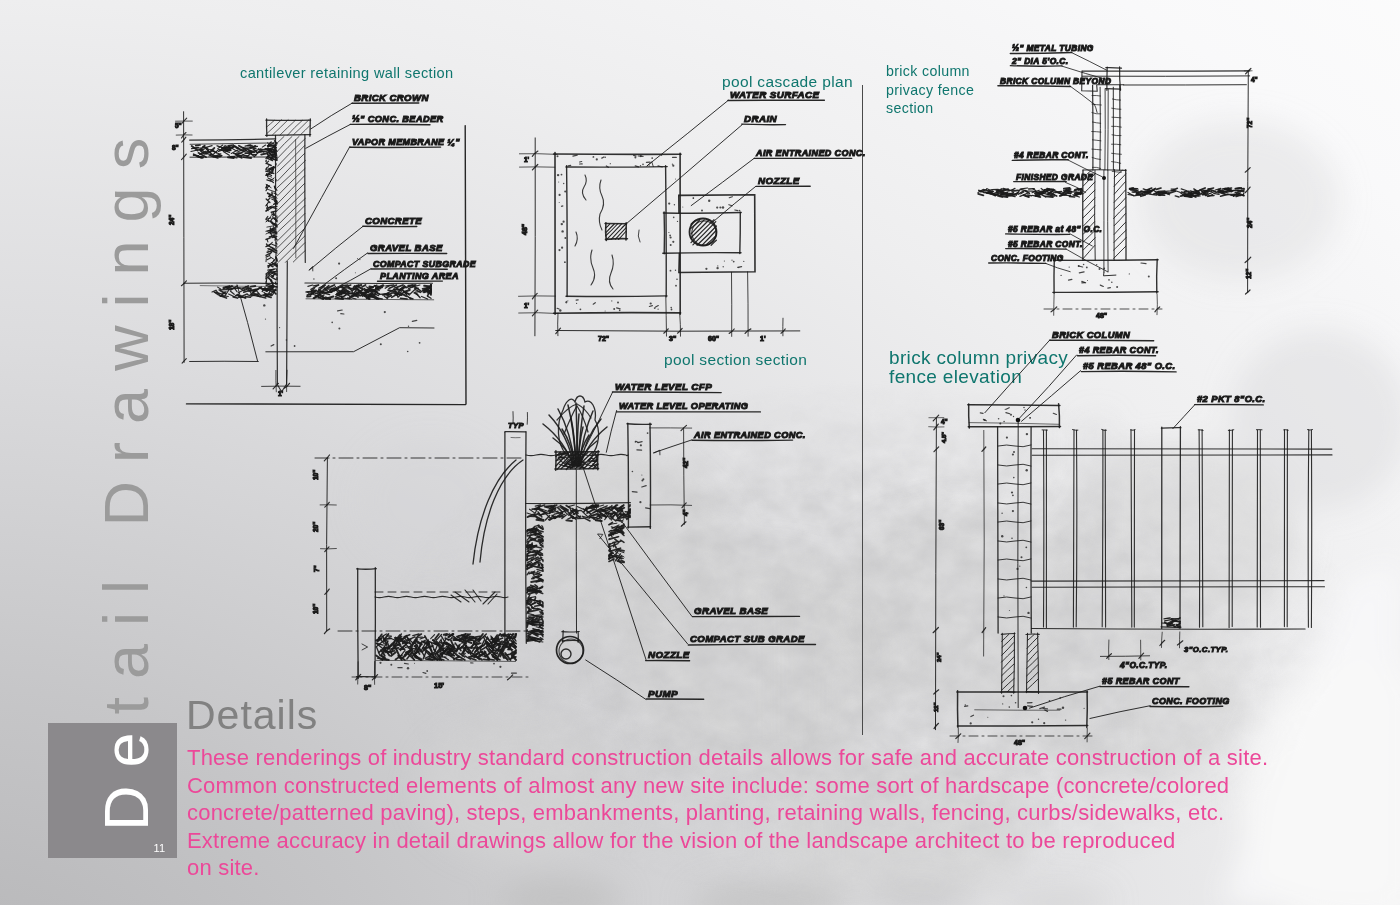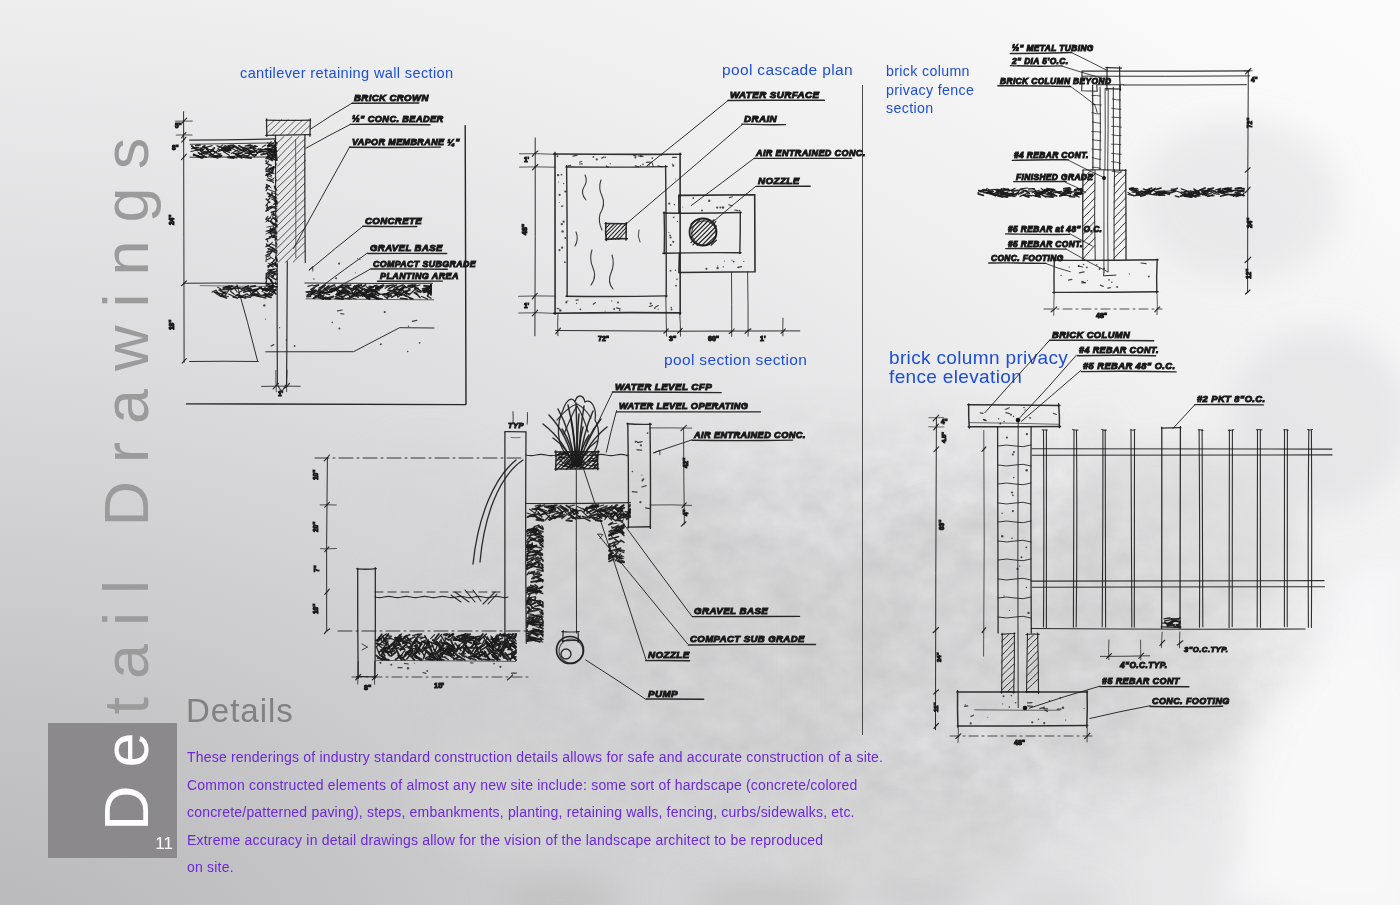--- a/index.html
+++ b/index.html
@@ -1,24 +1,24 @@
 <!DOCTYPE html>
 <html><head><meta charset="utf-8"><style>
 html,body{margin:0;padding:0}
 body{width:1400px;height:905px;overflow:hidden;position:relative;
 font-family:"Liberation Sans",sans-serif;
 background:radial-gradient(150% 165% at -4% 112%, #b4b4b6 0%, #c6c6c8 22%, #dcdcde 45%, #eeeeef 68%, #f9f9fa 88%, #fcfcfc 100%);}
-.glabel{position:absolute;color:#1d4ed8;font-size:15.5px;letter-spacing:.35px;line-height:18.5px;white-space:nowrap}
+.glabel{position:absolute;color:#0f766e;font-size:15.5px;letter-spacing:.35px;line-height:18.5px;white-space:nowrap}
 #vtitle,#vtitle2{position:absolute;transform:rotate(-90deg);transform-origin:0 0;color:#9b9b9b;
 font-size:63px;letter-spacing:18px;white-space:nowrap;line-height:63px}
 #vtitle2{color:#fff}
 #sq{position:absolute;left:48px;top:723px;width:129px;height:135px;background:#8b898c;overflow:hidden}
-#pagenum{position:absolute;right:4px;bottom:4px;color:#fff;font-size:17px}
-#heading{position:absolute;left:186px;top:692px;color:#818181;font-size:33px;letter-spacing:1px}
-#para{position:absolute;left:187px;top:744px;width:1200px;color:#6d28d9;font-size:14px;line-height:27.6px;letter-spacing:.2px}
+#pagenum{position:absolute;right:12px;bottom:4px;color:#fff;font-size:11px}
+#heading{position:absolute;left:186px;top:692px;color:#818181;font-size:41px;letter-spacing:1px}
+#para{position:absolute;left:187px;top:744px;width:1200px;color:#ec4899;font-size:22px;line-height:27.6px;letter-spacing:.2px}
 #divider{position:absolute;left:862px;top:85px;width:1px;height:650px;background:#4a4a4a}
 svg text.h{font-family:"Liberation Sans",sans-serif;font-weight:700;font-style:italic;fill:#171717;letter-spacing:.4px}
 svg text.d{font-family:"Liberation Sans",sans-serif;font-weight:700;fill:#222}
 </style></head>
 <body>
 
 <svg width="1400" height="905" style="position:absolute;left:0;top:0">
 <defs>
 <filter id="bl" x="-50%" y="-50%" width="200%" height="200%">
         <feGaussianBlur stdDeviation="15"></feGaussianBlur>
@@ -65,21 +65,21 @@
 
 <div id="vtitle" style="left:95px;top:831px">Detail Drawings</div>
 
 <div id="sq">
 <div id="vtitle2" style="left:47px;top:108px">Detail Drawings</div>
 <span id="pagenum">11</span>
 </div>
 
 <div class="glabel" style="left:240px;top:64px;font-size:14.6px">cantilever retaining wall section</div>
 
-<div class="glabel" style="left:722px;top:61px">pool cascade plan</div>
+<div class="glabel" style="left:722px;top:73px">pool cascade plan</div>
 
 <div class="glabel" style="left:664px;top:351px">pool section section</div>
 
 <div class="glabel" style="left:886px;top:62px;font-size:14.2px">brick column<br>privacy fence<br>section</div>
 
 <div class="glabel" style="left:889px;top:349px;font-size:19px">brick column privacy<br>fence elevation</div>
 
 <div id="divider"></div>
 
 <div id="heading">Details</div>

